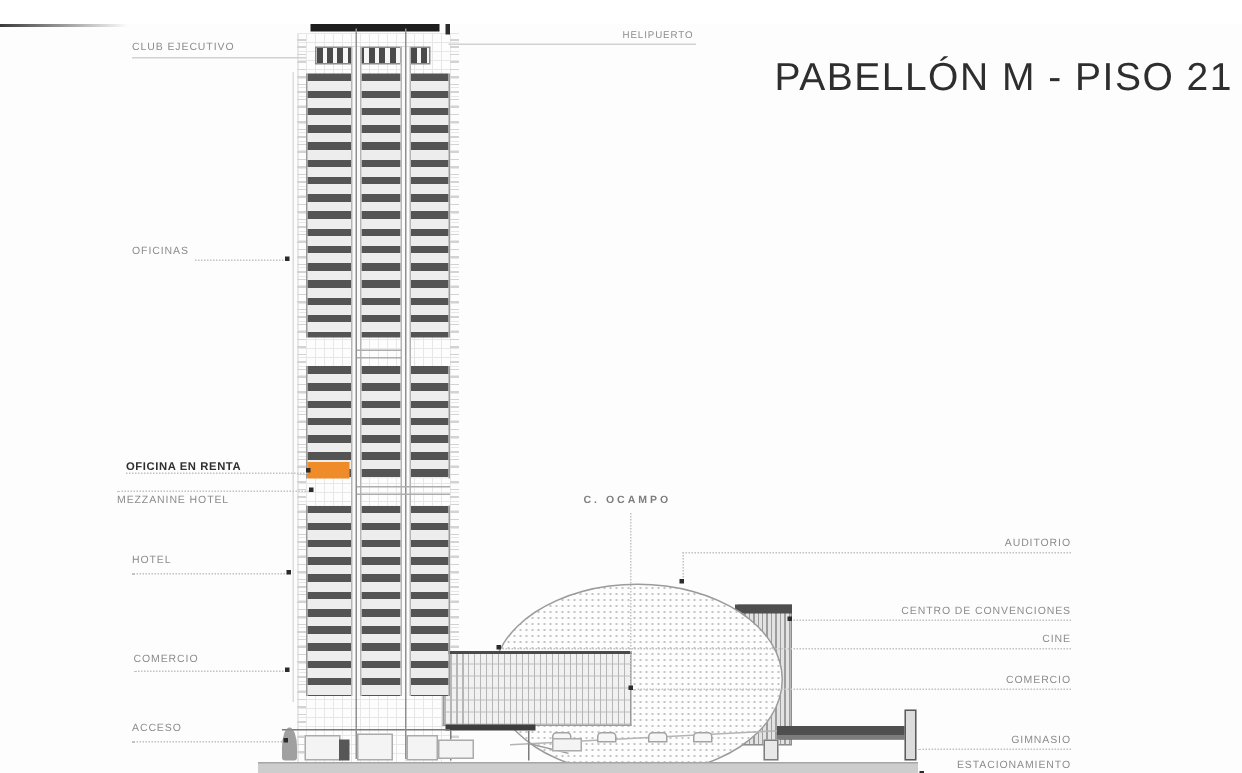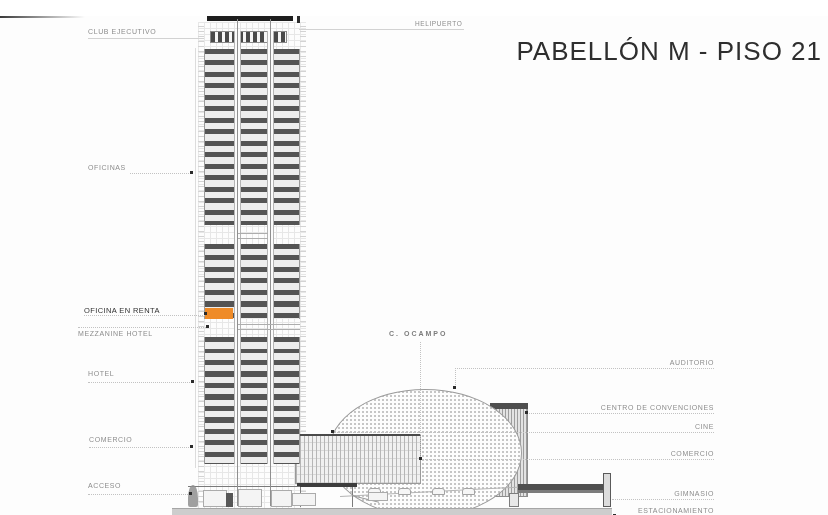--- a/index.html
+++ b/index.html
@@ -4,21 +4,21 @@
 <style>
   html,body{margin:0;padding:0;background:#ffffff;}
   #canvas{
     position:relative;width:828px;height:515px;background:#fdfdfd;
     font-family:"Liberation Sans", sans-serif;overflow:hidden;margin-top:16px;
   }
   .abs{position:absolute;}
   
   .lbl{position:absolute;font-size:7px;letter-spacing:.6px;color:#8c8c8c;white-space:nowrap;z-index:6;}
   .lbl.small{font-size:6.5px;}
-  .lbl.dark{color:#2f2f2f;font-weight:normal;font-size:7.5px;letter-spacing:.4px;text-align:right;}
+  .lbl.dark{color:#2f2f2f;font-weight:bold;font-size:7.5px;letter-spacing:.4px;text-align:right;}
   .lbl.right{right:114px;text-align:right;}
   .street{position:absolute;font-size:7px;font-weight:bold;letter-spacing:2px;color:#8a8a8a;white-space:nowrap;z-index:6;}
   #title{
     position:absolute;top:20px;right:6px;font-size:26px;font-weight:500;
     letter-spacing:1px;color:#2e2e2e;white-space:nowrap;z-index:6;
   }
   
   .leader{position:absolute;height:0;border-top:1px dotted #c2c2c2;z-index:5;}
   .leader.solid{border-top:1px solid #d2d2d2;}
   .leader-v{position:absolute;width:0;border-left:1px dotted #c2c2c2;z-index:5;}

